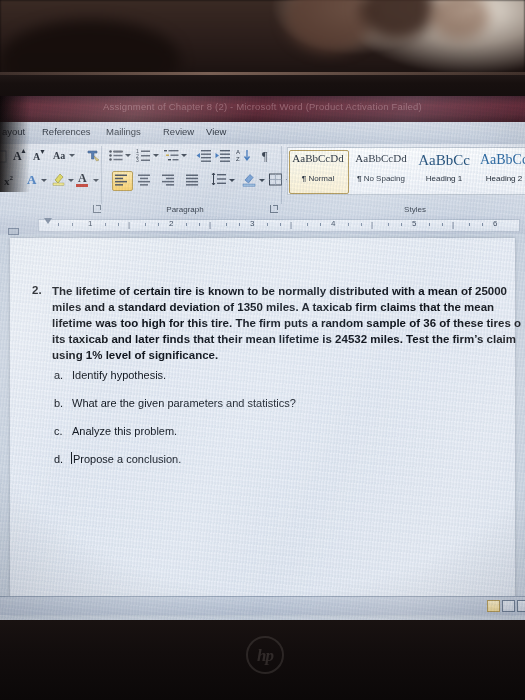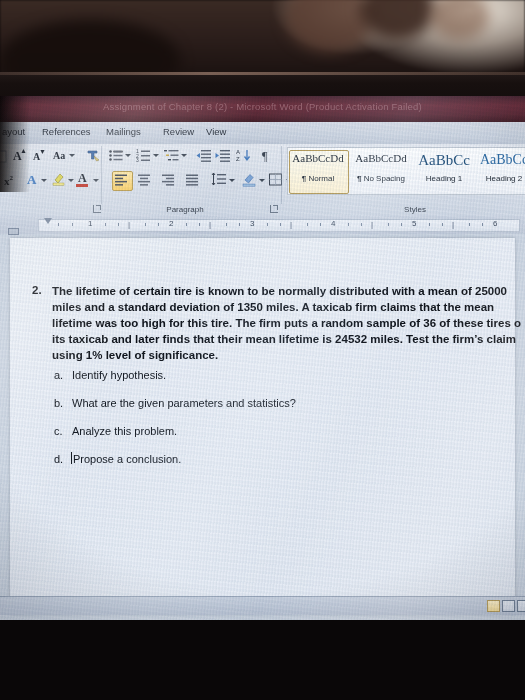--- a/index.html
+++ b/index.html
@@ -430,14 +430,19 @@
       <div class="viewbtn" style="left:502px"></div>
       <div class="viewbtn" style="left:517px"></div>
     </div>
 
     <div class="moire"></div>
     <div class="sheen"></div>
     <div class="vignette"></div>
     <div class="dark-left"></div>
   </div>
 
+  <div class="bezel-bottom">
+    <div class="hp-logo">
+      <div class="hp-text">hp</div>
+    </div>
+  </div>
 
 </div>
 
 </body></html>

